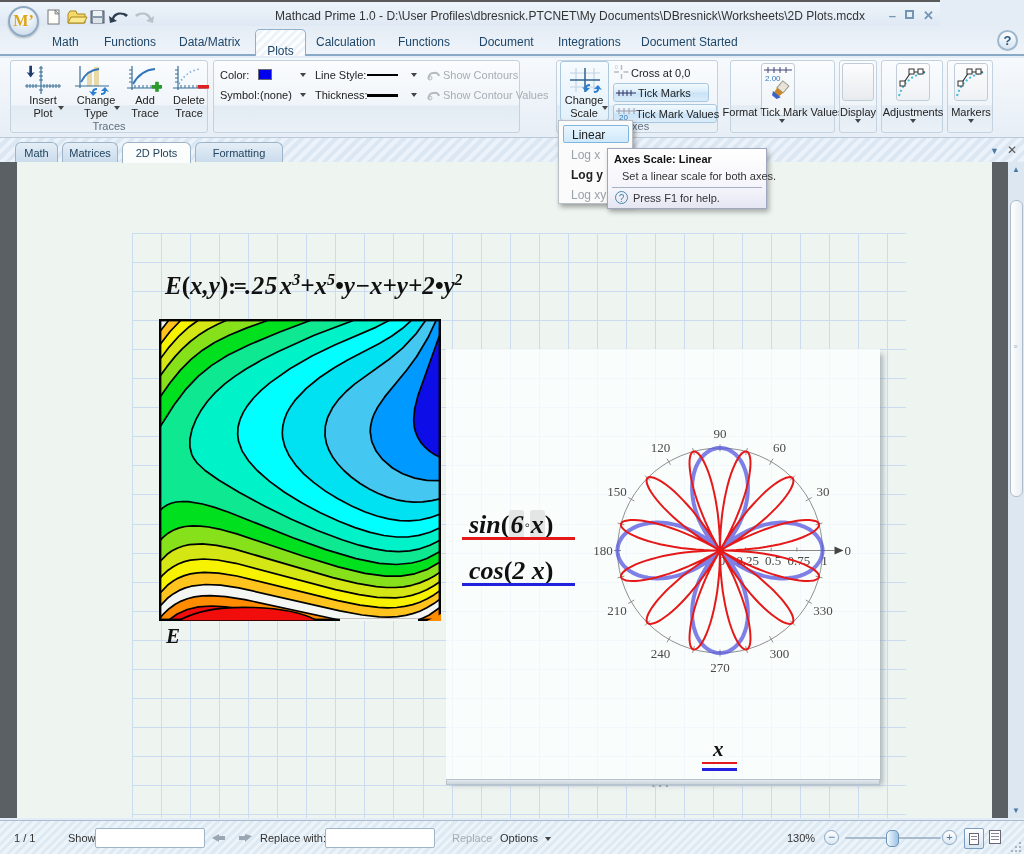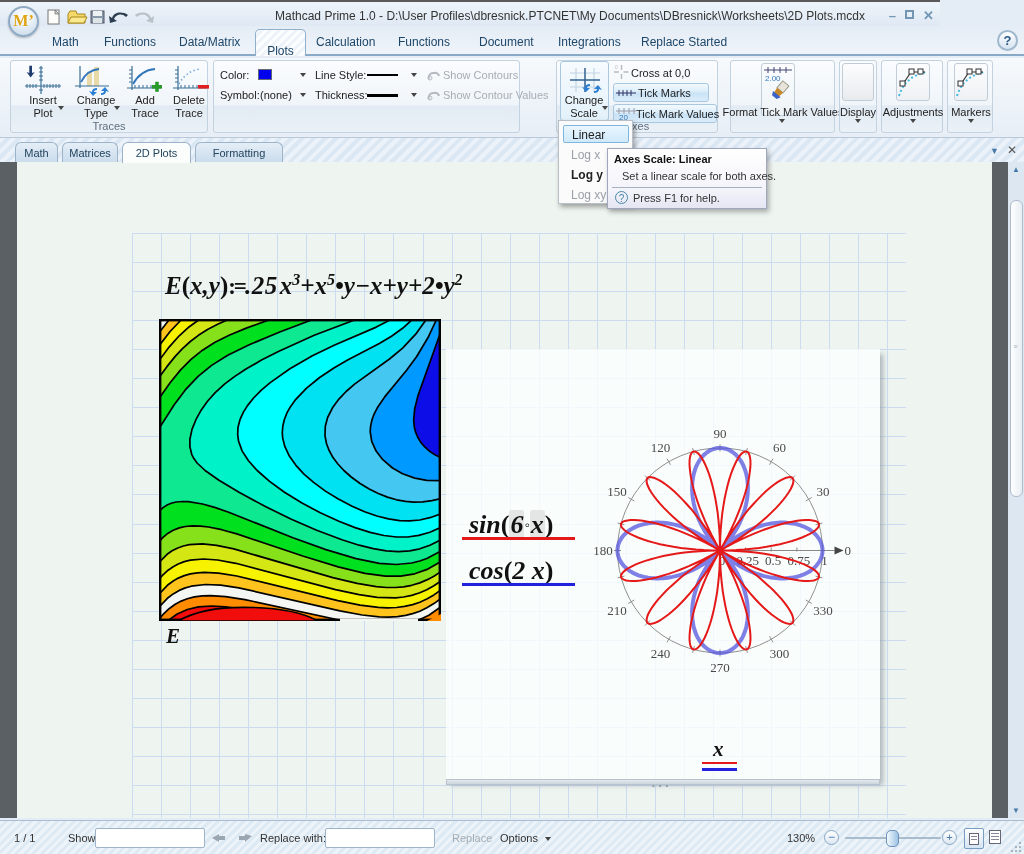--- a/index.html
+++ b/index.html
@@ -80,21 +80,21 @@
     </div>
 
 <div id="tabrow">
  <div class="rtab" style="left:52px">Math</div>
  <div class="rtab" style="left:104px">Functions</div>
  <div class="rtab" style="left:179px">Data/Matrix</div>
  <div class="rtab" style="left:316px">Calculation</div>
  <div class="rtab" style="left:398px">Functions</div>
  <div class="rtab" style="left:479px">Document</div>
  <div class="rtab" style="left:558px">Integrations</div>
- <div class="rtab" style="left:641px">Replace Started</div>
+ <div class="rtab" style="left:641px">Document Started</div>
 </div>
 <div id="plotstab">Plots</div>
 <div id="helpbtn">?</div>
 
 <div id="ribbon">
 
  <div class="group" style="left:10px;width:198px">
   <svg class="abs" style="left:12px;top:3px" width="40" height="32" viewBox="0 0 40 32">
    <g stroke="#3a6e96" stroke-width="1.2">
             <line x1="18" y1="2" x2="18" y2="30"></line>

